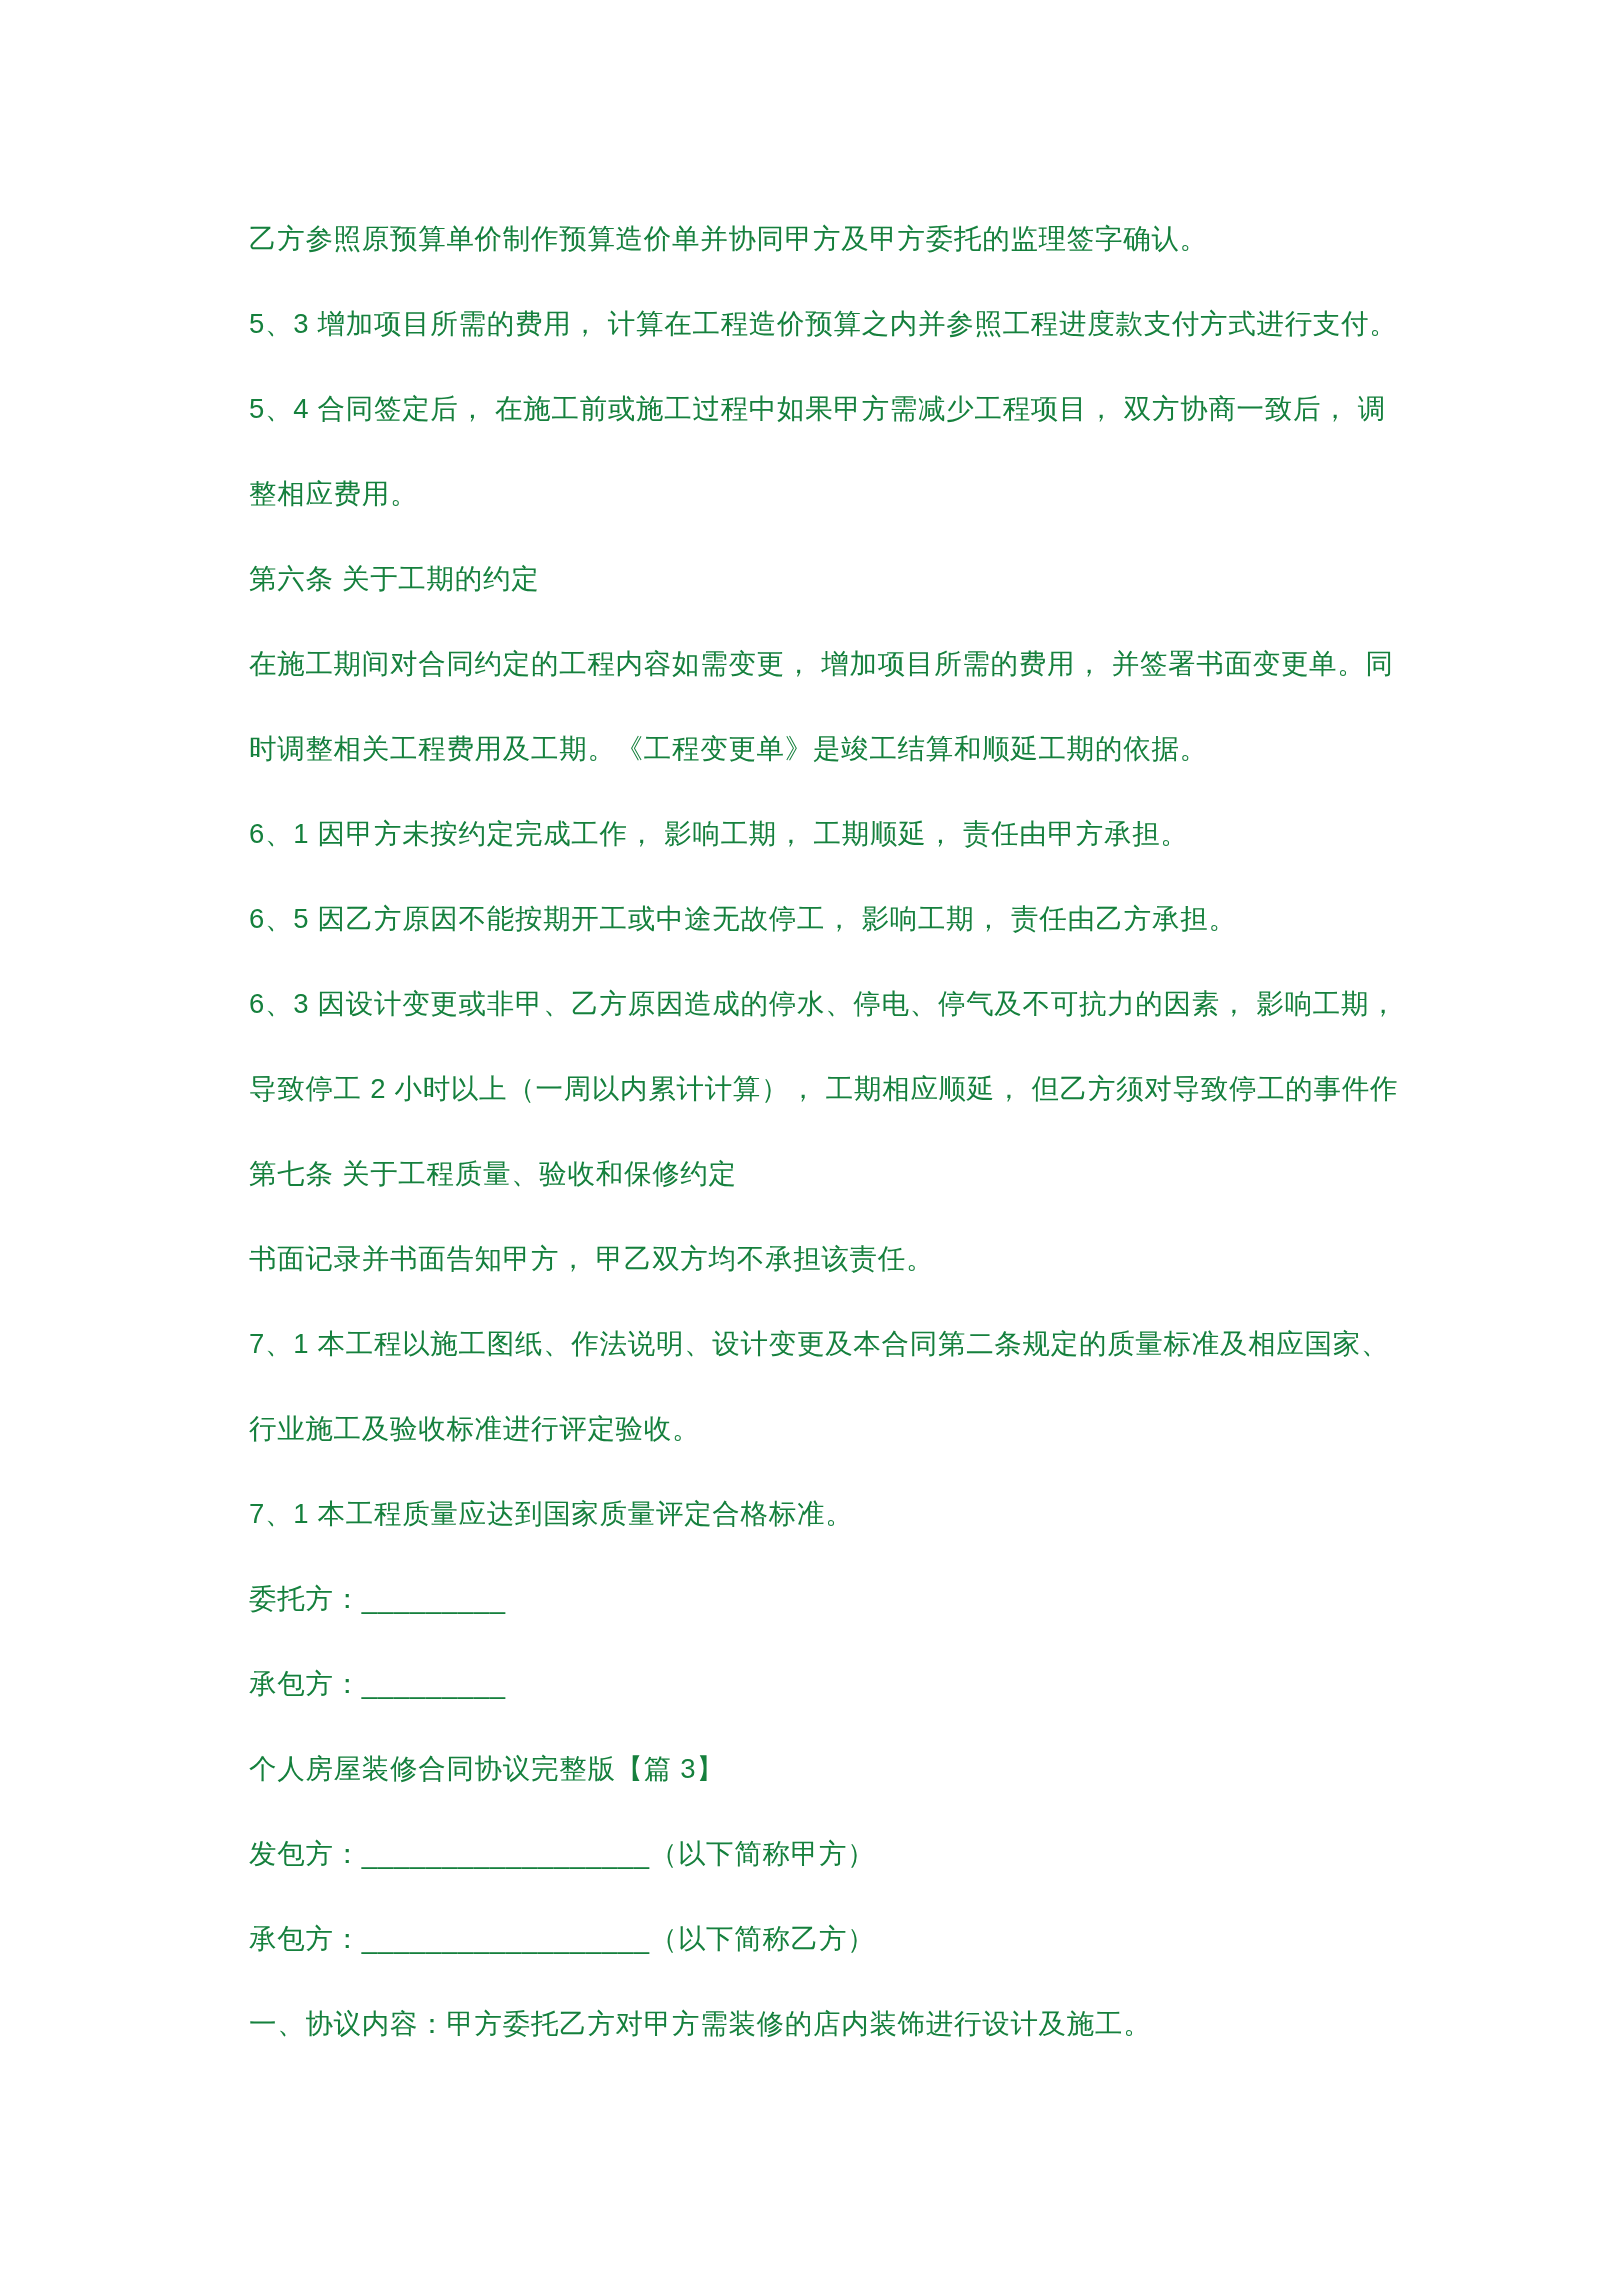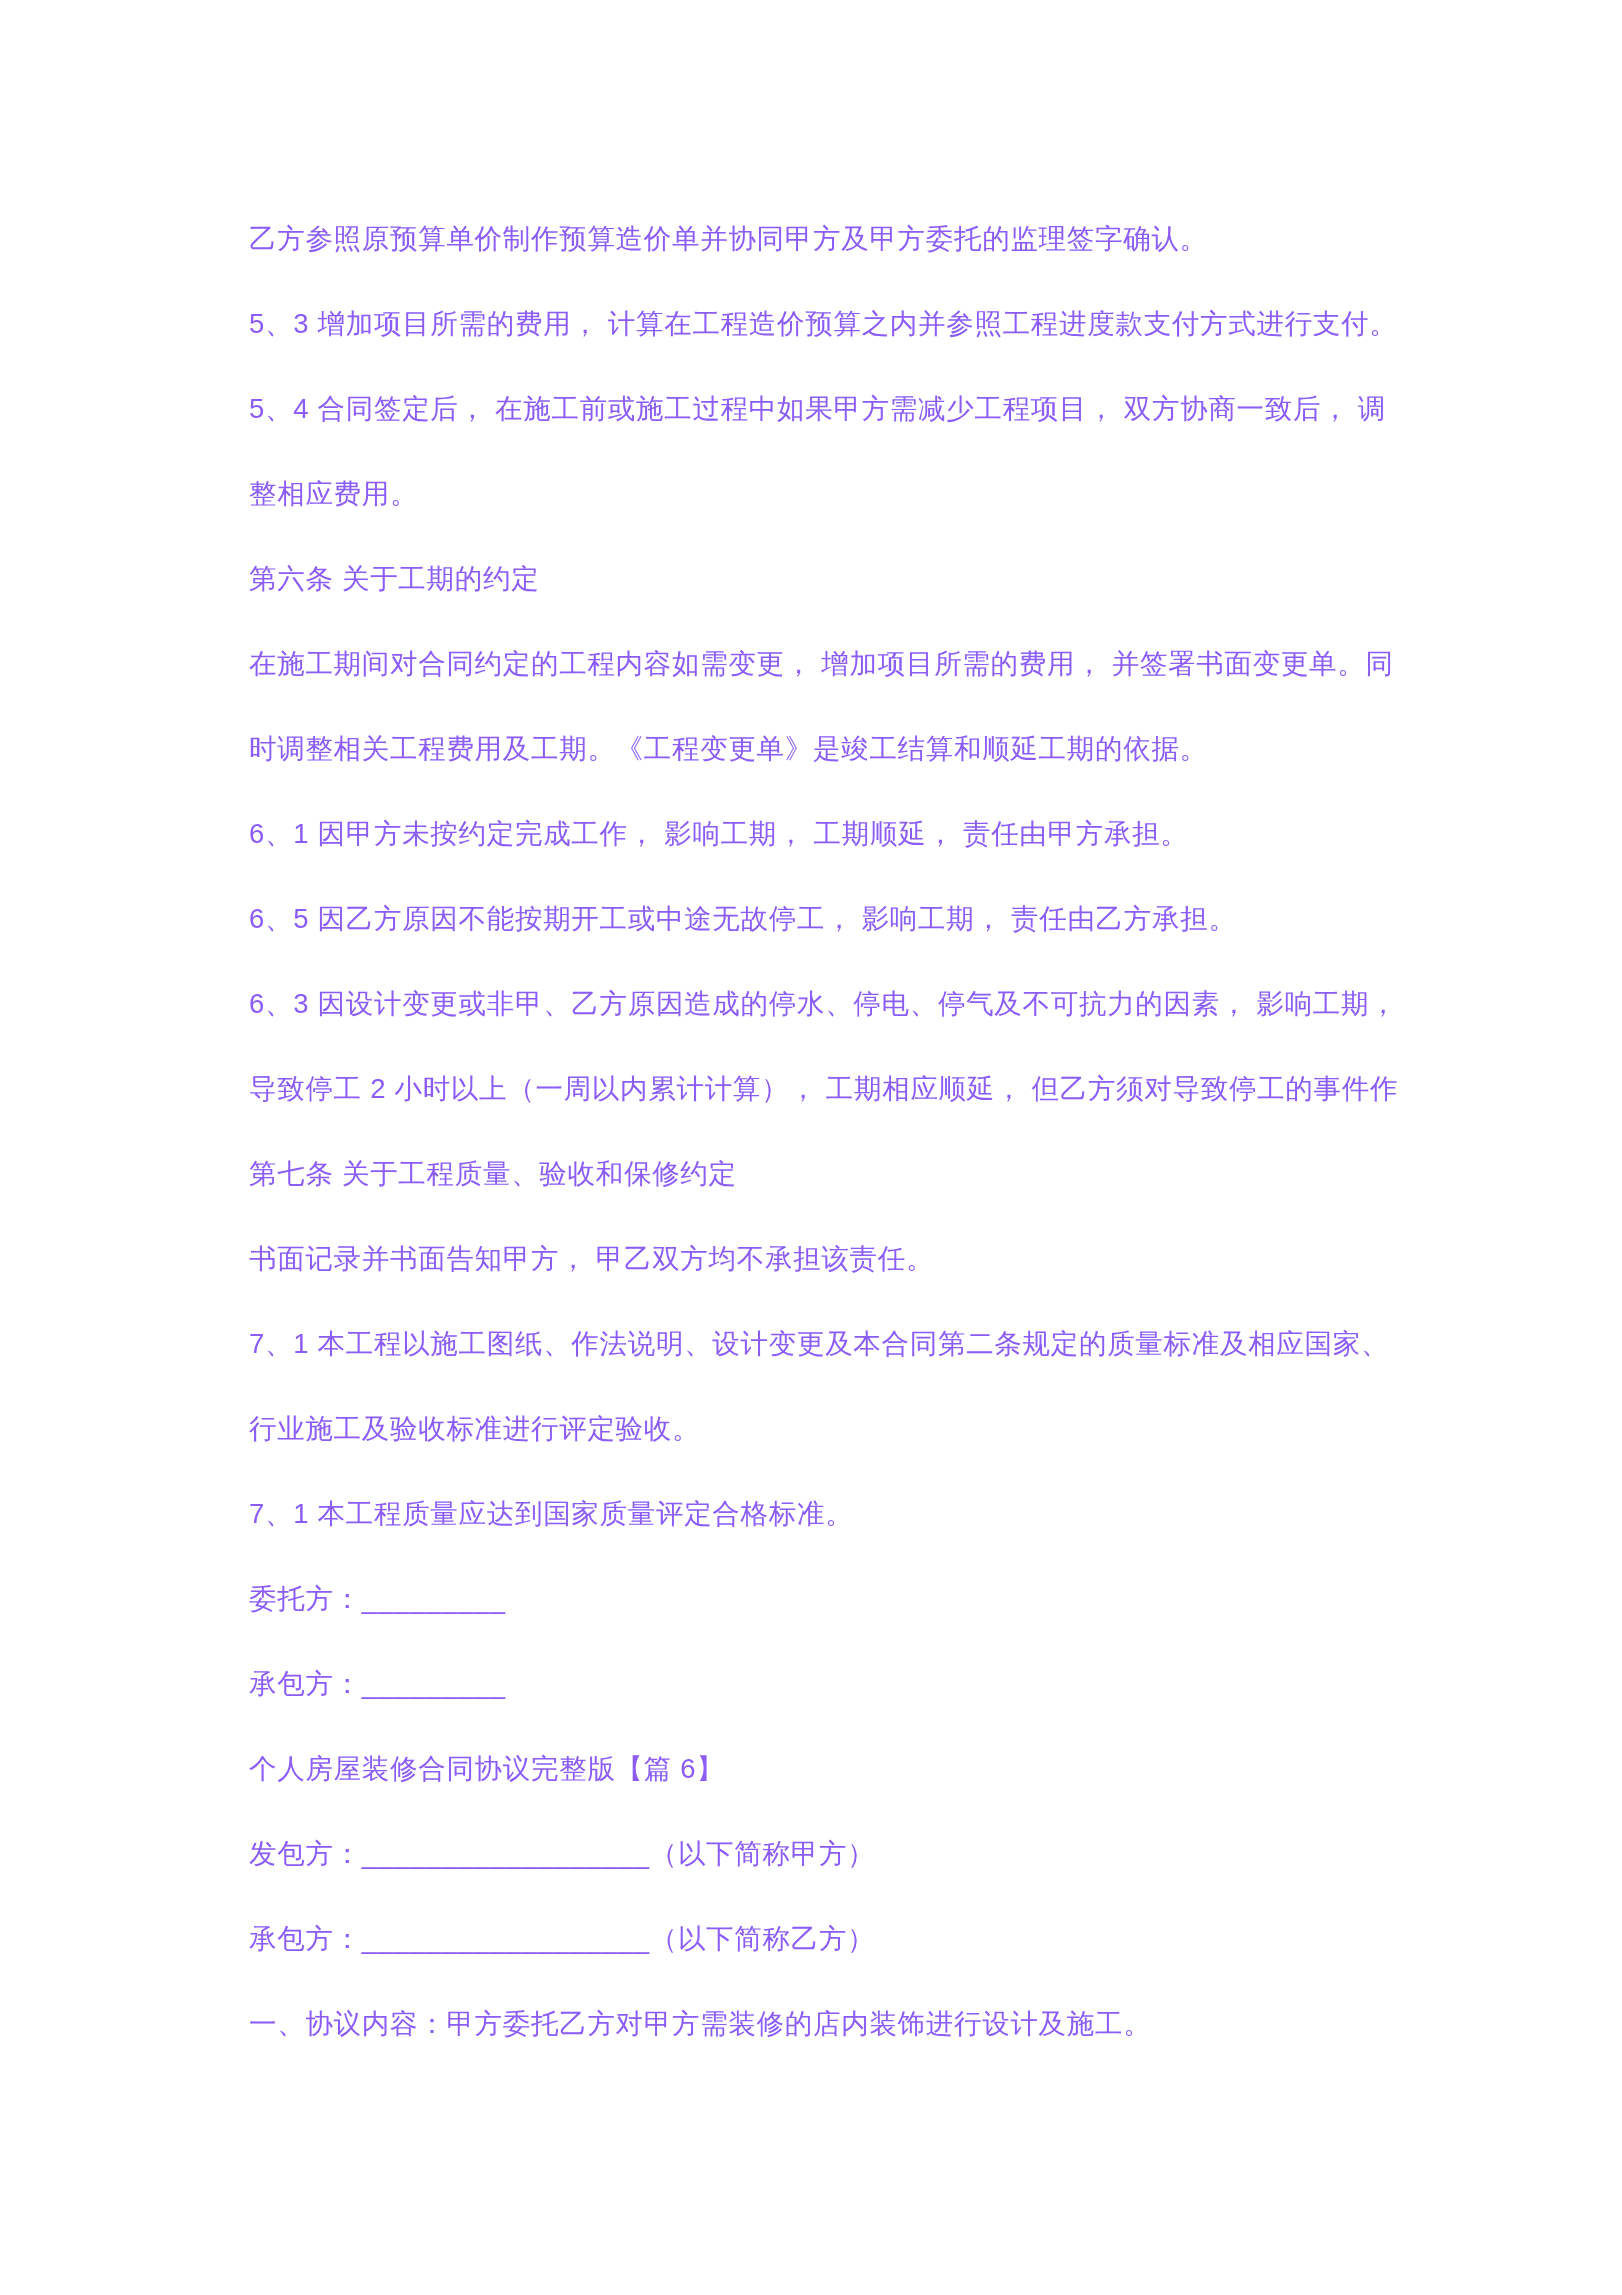--- a/index.html
+++ b/index.html
@@ -10,21 +10,21 @@
     .page {
       position: relative;
       width: 1623px;
       height: 2295px;
       background: #ffffff;
       box-sizing: border-box;
       padding: 196px 209px 0 249px;
       font-family: "Liberation Sans", "DejaVu Sans", sans-serif;
       font-size: 27.5px;
       line-height: 85px;
-      color: #8b5cf6;
+      color: #15803d;
       overflow: hidden;
     }
     .line {
       white-space: nowrap;
       letter-spacing: 0.7px;
     }
   </style>
 </head>
 <body>
 
@@ -40,18 +40,18 @@
   <div class="line">6、5 因乙方原因不能按期开工或中途无故停工， 影响工期， 责任由乙方承担。</div>
   <div class="line">6、3 因设计变更或非甲、乙方原因造成的停水、停电、停气及不可抗力的因素， 影响工期，</div>
   <div class="line">导致停工 2 小时以上（一周以内累计计算）， 工期相应顺延， 但乙方须对导致停工的事件作</div>
   <div class="line">第七条 关于工程质量、验收和保修约定</div>
   <div class="line">书面记录并书面告知甲方， 甲乙双方均不承担该责任。</div>
   <div class="line">7、1 本工程以施工图纸、作法说明、设计变更及本合同第二条规定的质量标准及相应国家、</div>
   <div class="line">行业施工及验收标准进行评定验收。</div>
   <div class="line">7、1 本工程质量应达到国家质量评定合格标准。</div>
   <div class="line">委托方：_________</div>
   <div class="line">承包方：_________</div>
-  <div class="line">个人房屋装修合同协议完整版【篇 6】</div>
+  <div class="line">个人房屋装修合同协议完整版【篇 3】</div>
   <div class="line">发包方：__________________（以下简称甲方）</div>
   <div class="line">承包方：__________________（以下简称乙方）</div>
   <div class="line">一、协议内容：甲方委托乙方对甲方需装修的店内装饰进行设计及施工。</div>
 </div>
 
 
 </body></html>

